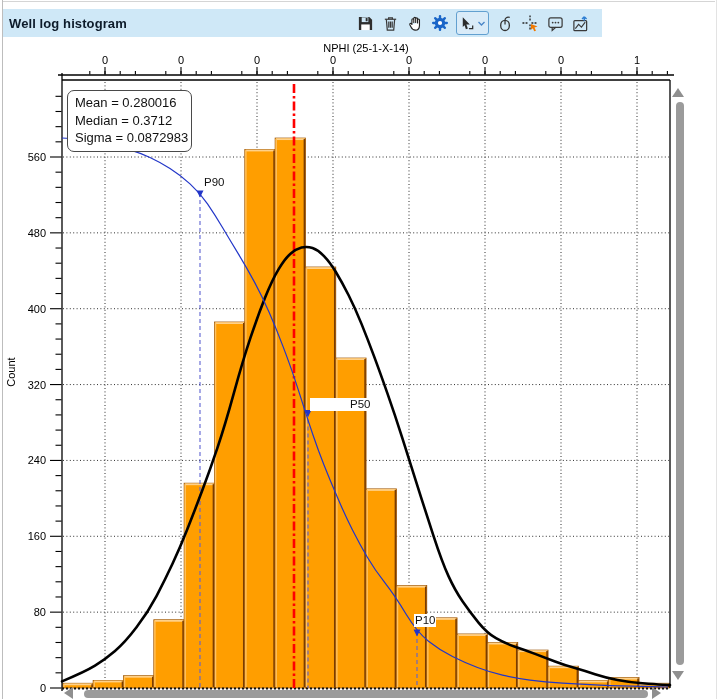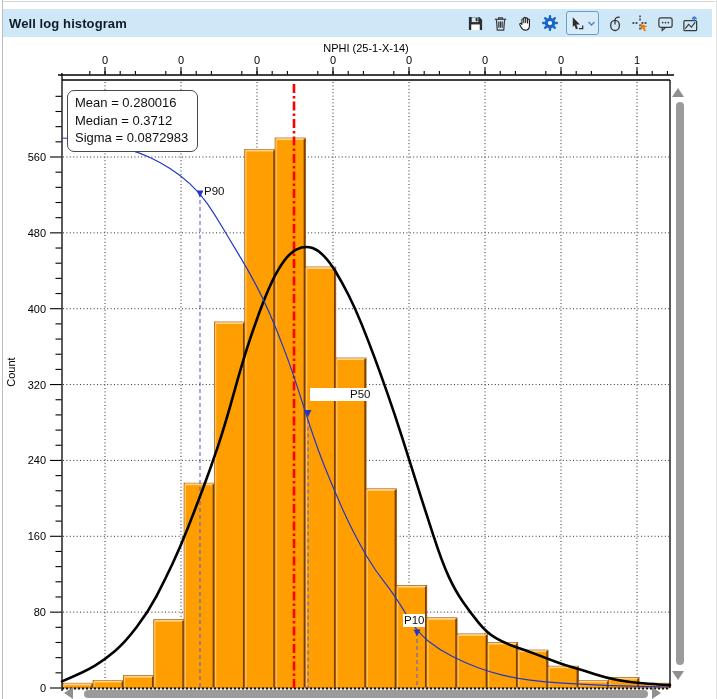--- a/index.html
+++ b/index.html
@@ -1,35 +1,35 @@
 <!DOCTYPE html>
 <html><head>
 <meta charset="utf-8">
 <style>
   html,body{margin:0;padding:0;background:#fff;}
   .window{position:relative;width:717px;height:699px;background:#ffffff;overflow:hidden;
           font-family:"Liberation Sans",sans-serif;}
   .border-left{position:absolute;left:2px;top:0;width:1px;height:699px;background:#bdbdbd;}
   .border-top{position:absolute;left:2px;top:1px;width:713px;height:1px;background:#d5d5d5;}
   .border-right{position:absolute;right:0;top:0;width:1px;height:699px;background:#e3e3e3;}
-  .titlebar{position:absolute;left:3px;top:9px;width:709px;height:28px;background:#cfe8f7;
+  .titlebar{position:absolute;left:3px;top:9px;width:599px;height:28px;background:#cfe8f7;
             display:flex;align-items:center;}
   .title{font-size:13px;font-weight:bold;color:#0d1b2a;padding-left:6px;letter-spacing:.1px;}
   .toolbar{margin-left:auto;display:flex;align-items:center;gap:7px;padding-right:13px;}
   .tbtn{width:18px;height:18px;display:flex;align-items:center;justify-content:center;cursor:pointer;}
   .tbtn svg{display:block;}
   .tbtn.sel{width:auto;height:22px;background:#d9ebf8;border:1px solid #62a0d0;border-radius:3px;
             padding:0 2px;display:flex;align-items:center;gap:1px;}
   #plot{position:absolute;left:0;top:0;}
   .statsbox{position:absolute;left:67px;top:90px;background:#ffffff;border:1.4px solid #4a4a4a;
-            border-radius:7px;padding:3px 9px 4px 7px;font-size:13px;color:#111;line-height:17.5px;}
+            border-radius:7px;padding:3px 3px 4px 7px;font-size:13px;color:#111;line-height:17.5px;}
   .plabel{position:absolute;background:#ffffff;font-size:11.5px;color:#111;padding:0 1px;line-height:13px;}
-  #p90-label{left:203px;top:185px;}
-  #p50-label{left:310px;top:388px;padding-left:40px;}
-  #p10-label{left:403px;top:614px;text-align:center;}
+  #p90-label{left:203px;top:176px;}
+  #p50-label{left:310px;top:398px;padding-left:40px;}
+  #p10-label{left:414px;top:614px;text-align:center;}
   .tri{position:absolute;width:0;height:0;}
   .tri-up{left:672px;top:88px;border-left:6px solid transparent;border-right:6px solid transparent;
           border-bottom:9px solid #8f8f8f;}
   .tri-down{left:672px;top:671px;border-left:6px solid transparent;border-right:6px solid transparent;
           border-top:9px solid #8f8f8f;}
   .tri-left{left:64px;top:687px;border-top:6px solid transparent;border-bottom:6px solid transparent;
           border-right:9px solid #8f8f8f;}
   .tri-right{left:652px;top:687px;border-top:6px solid transparent;border-bottom:6px solid transparent;
           border-left:9px solid #8f8f8f;}
   .vthumb{position:absolute;left:676px;top:102px;width:8px;height:563px;background:#9b9b9b;border-radius:4px;}

